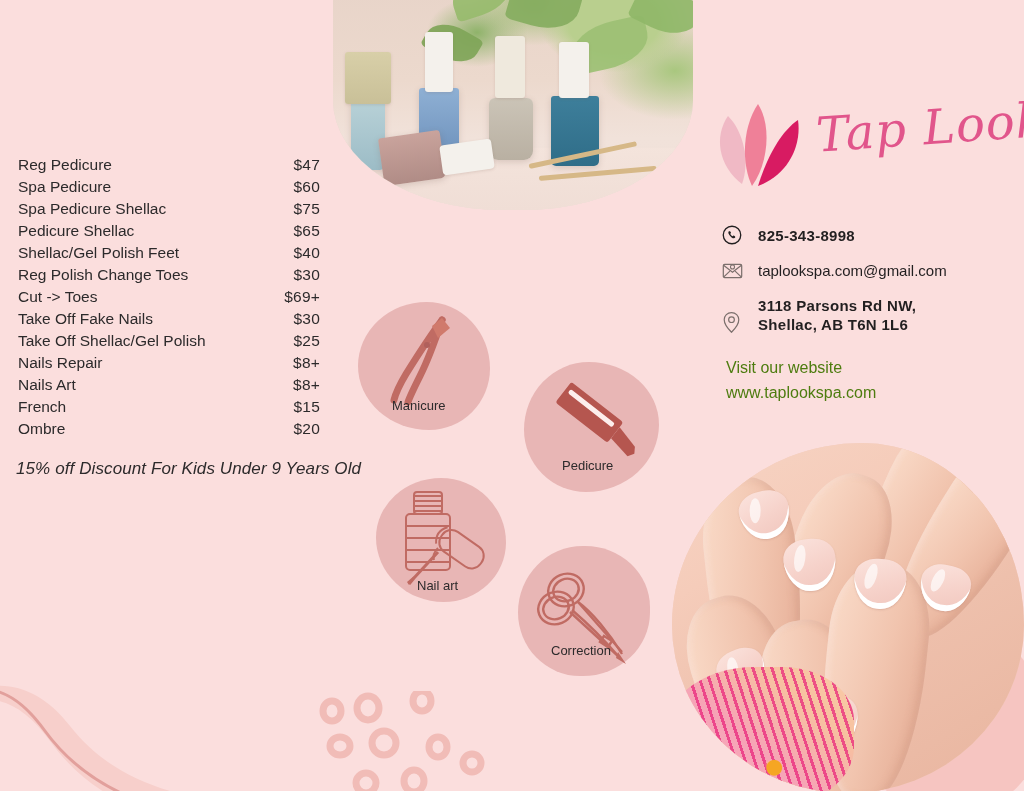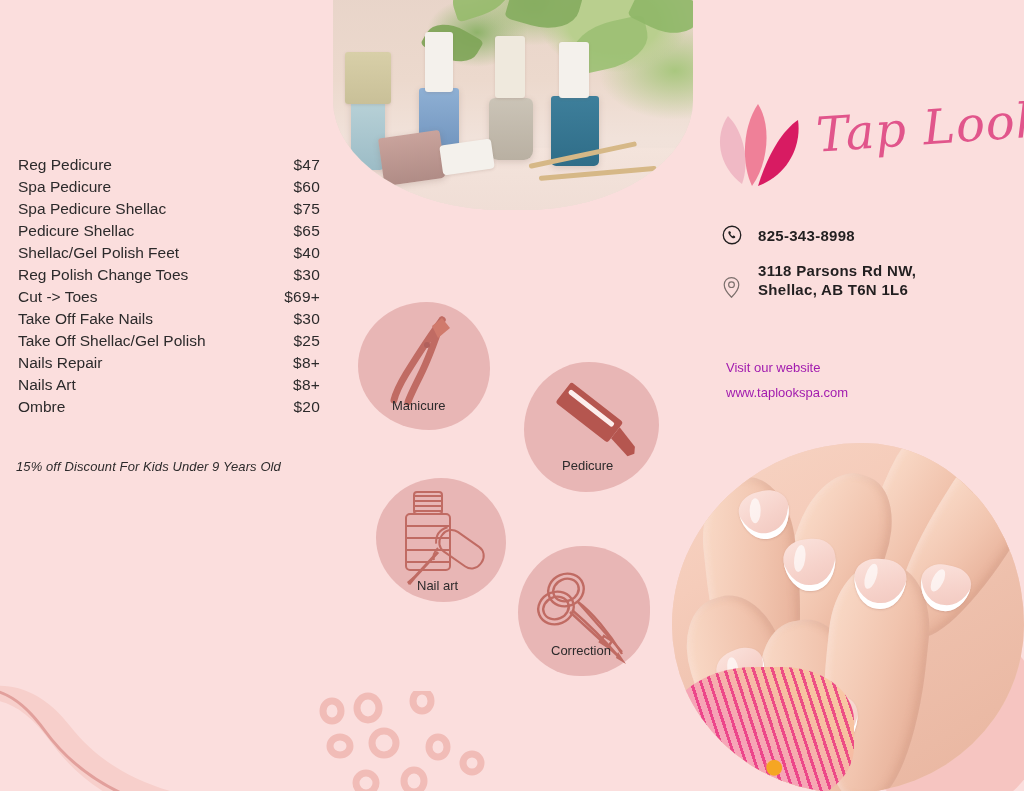--- a/index.html
+++ b/index.html
@@ -111,21 +111,21 @@
     line-height: 22px;
     margin-bottom: 0px;
     height: 22px;
   }
   .price-name { white-space: nowrap; }
   .price-val { white-space: nowrap; letter-spacing: .2px; }
   .discount-note {
     position: absolute;
     left: 16px;
     top: 459px;
-    font-size: 13px;
+    font-size: 17px;
     font-style: italic;
     color: #2c2a2b;
     letter-spacing: .1px;
   }
 
   
   .svc {
     position: absolute;
     background: #e8b6b5;
   }
@@ -192,22 +192,22 @@
   }
   .contact-text.bold { font-weight: bold; letter-spacing: .3px; }
 
   .website-block {
     position: absolute;
     left: 726px;
     top: 355px;
     width: 290px;
   }
   .website-line {
-    font-size: 13px;
-    color: #a21caf;
+    font-size: 16px;
+    color: #4d7c0f;
     line-height: 25px;
   }
 
   
   .photo-hand {
     position: absolute;
     left: 672px;
     top: 443px;
     width: 352px;
     height: 350px;
@@ -353,20 +353,24 @@
       <span class="price-name">Take Off Shellac/Gel Polish</span>
       <span class="price-val">$25</span>
     </div>
     <div class="price-row">
       <span class="price-name">Nails Repair</span>
       <span class="price-val">$8+</span>
     </div>
     <div class="price-row">
       <span class="price-name">Nails Art</span>
       <span class="price-val">$8+</span>
+    </div>
+    <div class="price-row">
+      <span class="price-name">French</span>
+      <span class="price-val">$15</span>
     </div>
     <div class="price-row">
       <span class="price-name">Ombre</span>
       <span class="price-val">$20</span>
     </div>
   </div>
 
   <div class="discount-note">15% off Discount For Kids Under 9 Years Old</div>
 
   <div class="svc" style="left:358px; top:302px; width:132px; height:128px; border-radius:52% 48% 46% 54% / 50% 52% 48% 50%;">
@@ -441,20 +445,31 @@
     <div class="contact-row">
       <span class="contact-icon">
         <svg viewBox="0 0 24 24" width="20" height="20">
           <circle cx="12" cy="12" r="10.5" fill="none" stroke="#221f20" stroke-width="1.6"></circle>
           <path d="M8.4 7.6 c1.3 -.5 1.9 .4 2.3 1.3 .3 .8 -.6 1.1 -.7 1.7 -.1 .8 2 2.9 2.8 2.9 .6 0 .9 -1 1.7 -.7 .9 .4 1.8 1 1.3 2.3 -.5 1.2 -2.4 1.3 -4.3 -.2 -1.9 -1.5 -3.9 -4 -3.9 -5.5 0 -1 .3 -1.6 .8 -1.8 Z" fill="#221f20"></path>
         </svg>
       </span>
       <span class="contact-text bold">825-343-8998</span>
     </div>
 
+    <div class="contact-row">
+      <span class="contact-icon">
+        <svg viewBox="0 0 24 20" width="21" height="18">
+          <rect x="1.5" y="2.5" width="21" height="15" rx="1.5" fill="none" stroke="#7b6f6c" stroke-width="1.4"></rect>
+          <path d="M1.8 3.4 L12 11.5 L22.2 3.4" fill="none" stroke="#7b6f6c" stroke-width="1.4"></path>
+          <path d="M1.8 17 L9 10.2 M22.2 17 L15 10.2" fill="none" stroke="#7b6f6c" stroke-width="1.4"></path>
+          <circle cx="12" cy="5.3" r="2.3" fill="none" stroke="#7b6f6c" stroke-width="1.2"></circle>
+        </svg>
+      </span>
+      <span class="contact-text">taplookspa.com@gmail.com</span>
+    </div>
 
     <div class="contact-row">
       <span class="contact-icon">
         <svg viewBox="0 0 24 28" width="19" height="23">
           <path d="M12 1.5 C6.8 1.5 2.8 5.5 2.8 10.6 C2.8 17.4 12 26.3 12 26.3 C12 26.3 21.2 17.4 21.2 10.6 C21.2 5.5 17.2 1.5 12 1.5 Z" fill="none" stroke="#7b6f6c" stroke-width="1.5"></path>
           <circle cx="12" cy="10.4" r="3.6" fill="none" stroke="#7b6f6c" stroke-width="1.5"></circle>
         </svg>
       </span>
       <span class="contact-text bold">
         <span>3118 Parsons Rd NW,</span><br>

